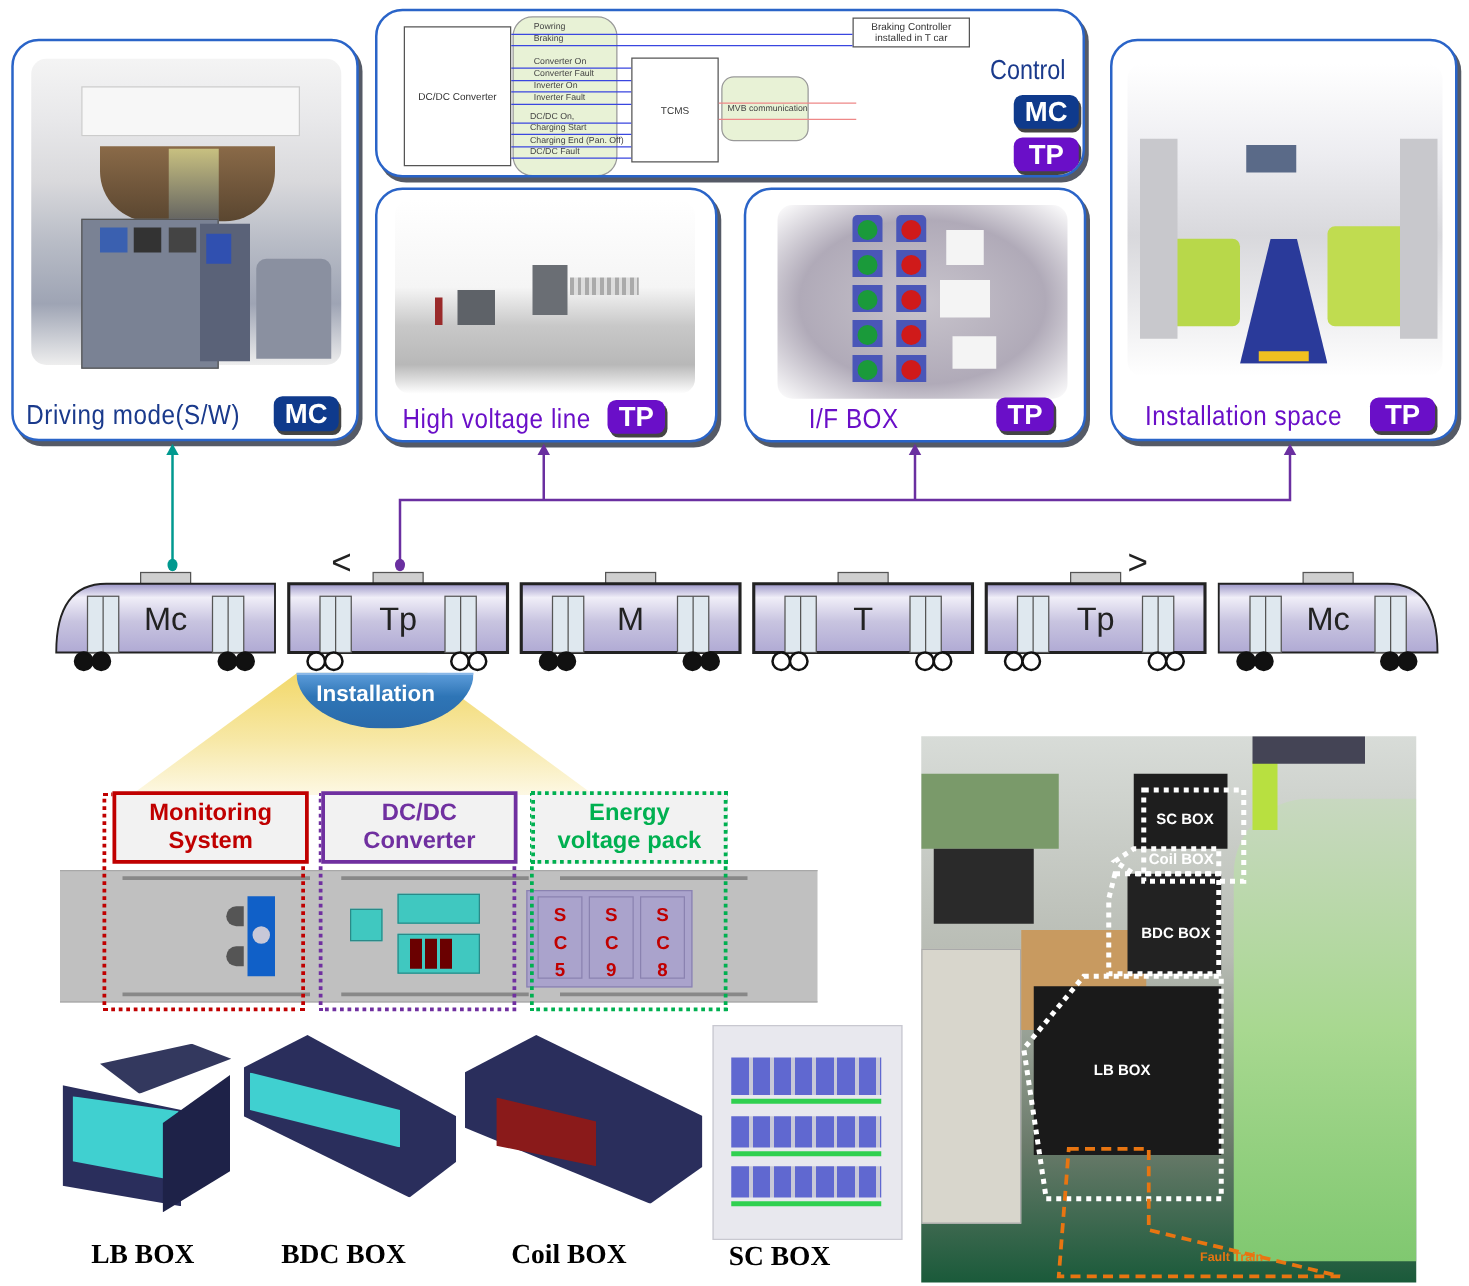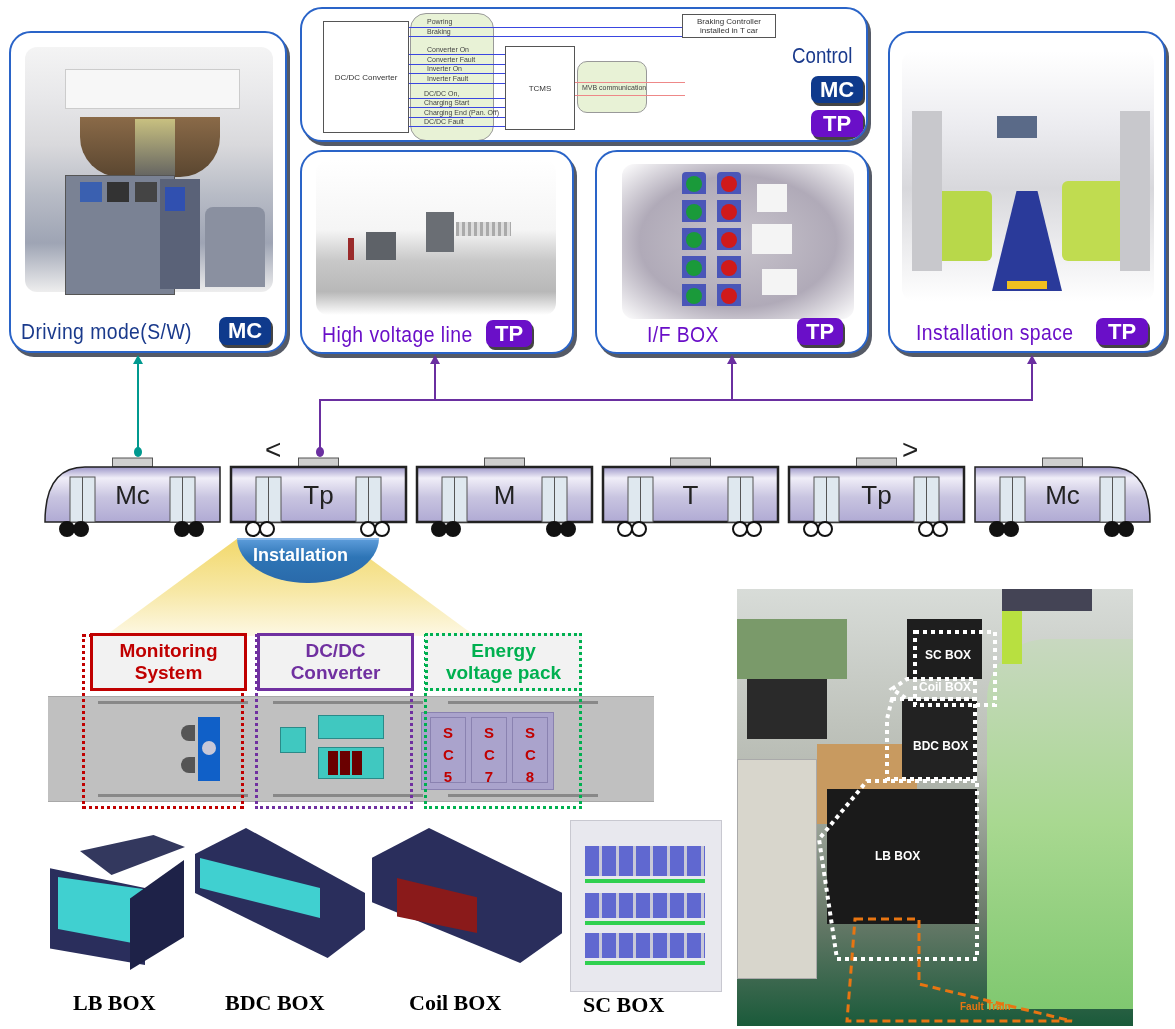--- a/index.html
+++ b/index.html
@@ -248,21 +248,21 @@
   <div style="position:absolute;left:270px;top:50px;width:66px;height:32px;background:#40c8c0;border:1px solid #2a8a88;"></div>
   <div style="position:absolute;left:280px;top:54px;width:36px;height:24px;background:repeating-linear-gradient(90deg,#6a0000 0 10px,#40c8c0 10px 12px);"></div>
 
   <div style="position:absolute;left:373px;top:15px;width:133px;height:78px;background:#aaa3cc;border:1px solid #8a82b0;"></div>
 </div>
 
 <div class="sc-cell" style="left:430px;top:717px;width:36px;height:66px;">
     <span style="display:block;width:10px;margin:0 auto;word-wrap:break-word;">S C 5</span>
   </div>
 <div class="sc-cell" style="left:471px;top:717px;width:36px;height:66px;">
-    <span style="display:block;width:10px;margin:0 auto;word-wrap:break-word;">S C 7</span>
+    <span style="display:block;width:10px;margin:0 auto;word-wrap:break-word;">S C 9</span>
   </div>
 <div class="sc-cell" style="left:512px;top:717px;width:36px;height:66px;">
     <span style="display:block;width:10px;margin:0 auto;word-wrap:break-word;">S C 8</span>
   </div>
 
 <div style="position:absolute;left:82px;top:634px;width:162px;height:175px;border:3px dotted #c00000;"></div>
 <div style="position:absolute;left:255px;top:634px;width:158px;height:175px;border:3px dotted #7030a0;"></div>
 <div style="position:absolute;left:424px;top:634px;width:158px;height:175px;border:3px dotted #00b050;"></div>
 
 <div class="zone-title" style="left:90px;top:633px;width:157px;height:58px;border:3px solid #c00000;color:#c00000;padding:0 28px;">Monitoring System</div>

